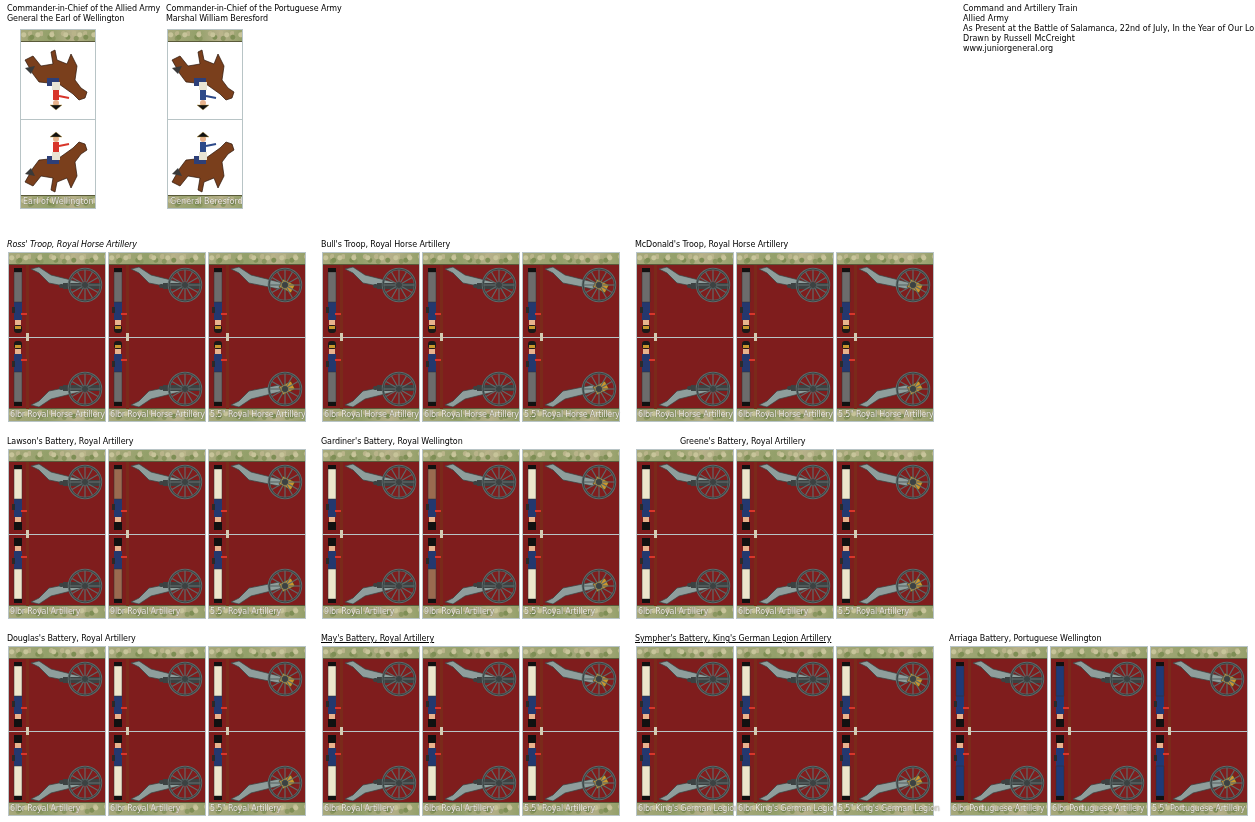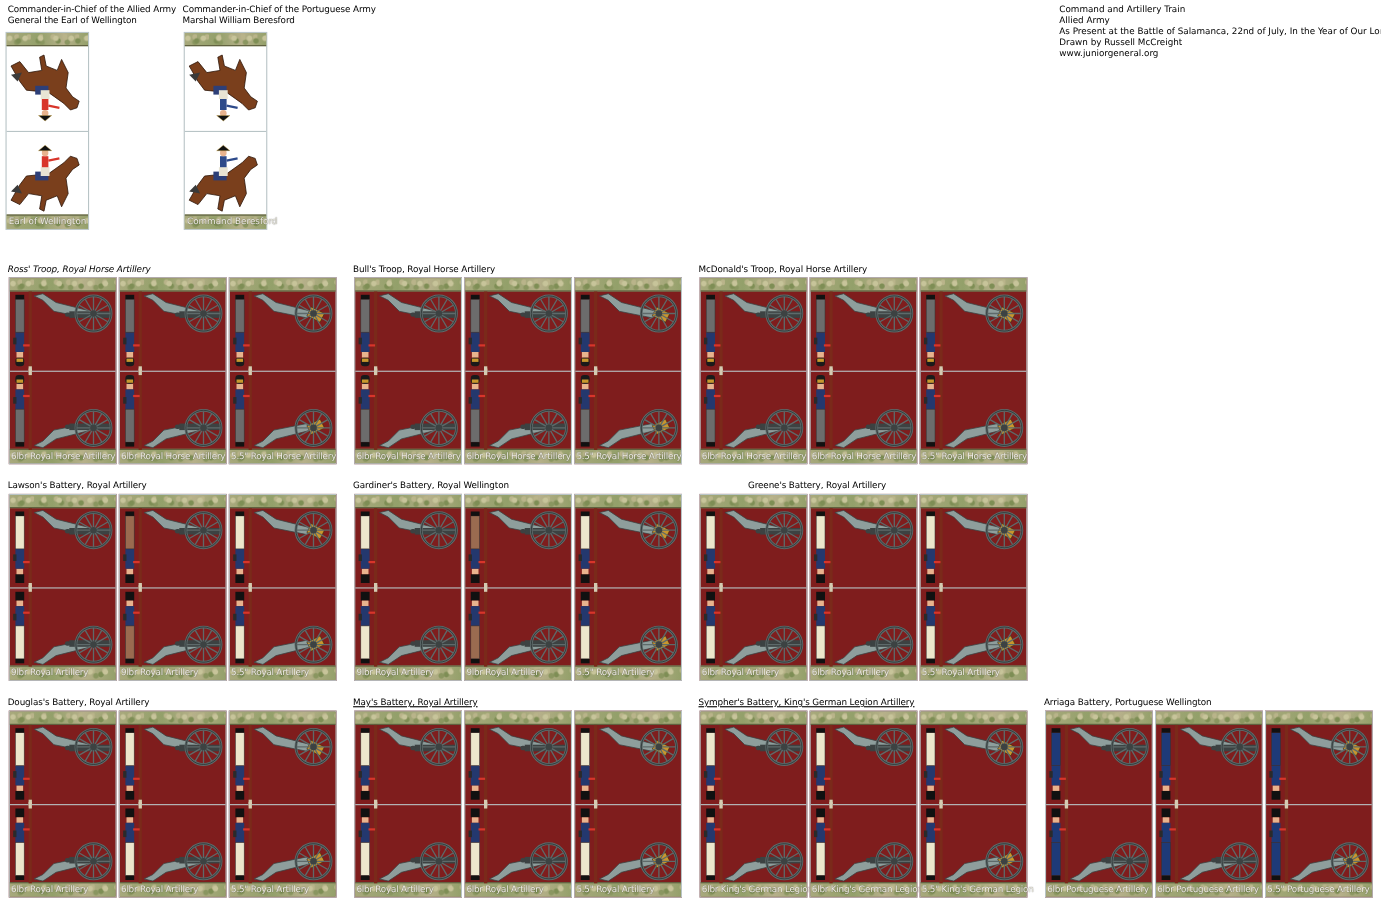--- a/index.html
+++ b/index.html
@@ -44,21 +44,21 @@
   <div>As Present at the Battle of Salamanca, 22nd of July, In the Year of Our Lord 1812</div>
   <div>Drawn by Russell McCreight</div>
   <div>www.juniorgeneral.org</div>
 </div>
 
 <div class="txt" style="left:7px;top:4px">Commander-in-Chief of the Allied Army</div>
 <div class="txt" style="left:7px;top:14px">General the Earl of Wellington</div>
 <div class="txt" style="left:166px;top:4px">Commander-in-Chief of the Portuguese Army</div>
 <div class="txt" style="left:166px;top:14px">Marshal William Beresford</div>
 
-<div class="cmd" style="left:5px;top:29px">
+<div class="cmd" style="left:20px;top:29px">
   <div class="top grass"></div>
   <div class="mid"></div>
   <div class="bot grass"></div>
   <span class="lbl">Earl of Wellington</span>
   <svg width="76" height="180" viewBox="0 0 76 180" class="cmd-svg">
       <g transform="translate(0,96) scale(1,-1)">
     <path d="M4 66 l8 -14 l6 -8 l20 -2 l14 -10 l6 -6 l6 2 l2 6 l-6 4 l-6 8 l2 14 l-6 12 l-4 -10 l-10 4 l-2 10 l-4 -2 l2 -12 l-12 -2 l-8 10 z" fill="#7a3f1c" stroke="#2a1408" stroke-width="0.7"></path>
     <path d="M4 58 l6 -6 l4 8 z" fill="#3a3a3a"></path>
     <rect x="26" y="40" width="12" height="8" fill="#2d3f78"></rect>
     <rect x="32" y="26" width="6" height="14" fill="#d8352a"></rect>
@@ -76,21 +76,21 @@
     <line x1="38" y1="116" x2="48" y2="114" stroke="#d8352a" stroke-width="2"></line>
     <circle cx="35" cy="109" r="3" fill="#e8b38e"></circle>
     <path d="M29 107 l6 -5 l6 5 z" fill="#111" stroke="#c8a040" stroke-width="0.4"></path>
   </g>
     </svg>
 </div>
 <div class="cmd" style="left:167px;top:29px">
   <div class="top grass"></div>
   <div class="mid"></div>
   <div class="bot grass"></div>
-  <span class="lbl">Command Beresford</span>
+  <span class="lbl">General Beresford</span>
   <svg width="76" height="180" viewBox="0 0 76 180" class="cmd-svg">
       <g transform="translate(0,96) scale(1,-1)">
     <path d="M4 66 l8 -14 l6 -8 l20 -2 l14 -10 l6 -6 l6 2 l2 6 l-6 4 l-6 8 l2 14 l-6 12 l-4 -10 l-10 4 l-2 10 l-4 -2 l2 -12 l-12 -2 l-8 10 z" fill="#7a3f1c" stroke="#2a1408" stroke-width="0.7"></path>
     <path d="M4 58 l6 -6 l4 8 z" fill="#3a3a3a"></path>
     <rect x="26" y="40" width="12" height="8" fill="#2d3f78"></rect>
     <rect x="32" y="26" width="6" height="14" fill="#2d4a8a"></rect>
     <rect x="31" y="36" width="8" height="8" fill="#e8e4d4"></rect>
     <line x1="38" y1="30" x2="48" y2="28" stroke="#2d4a8a" stroke-width="2"></line>
     <circle cx="35" cy="23" r="3" fill="#e8b38e"></circle>
     <path d="M29 21 l6 -5 l6 5 z" fill="#111" stroke="#c8a040" stroke-width="0.4"></path>

